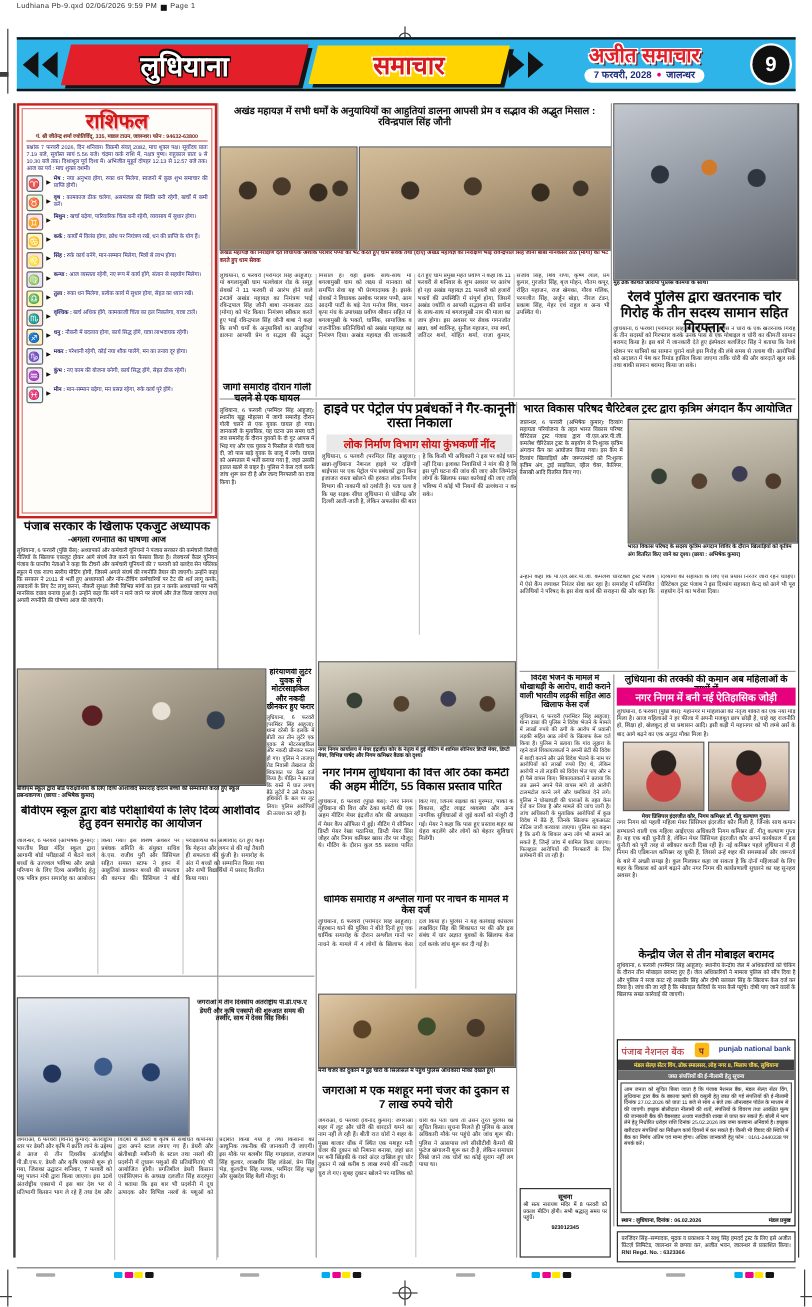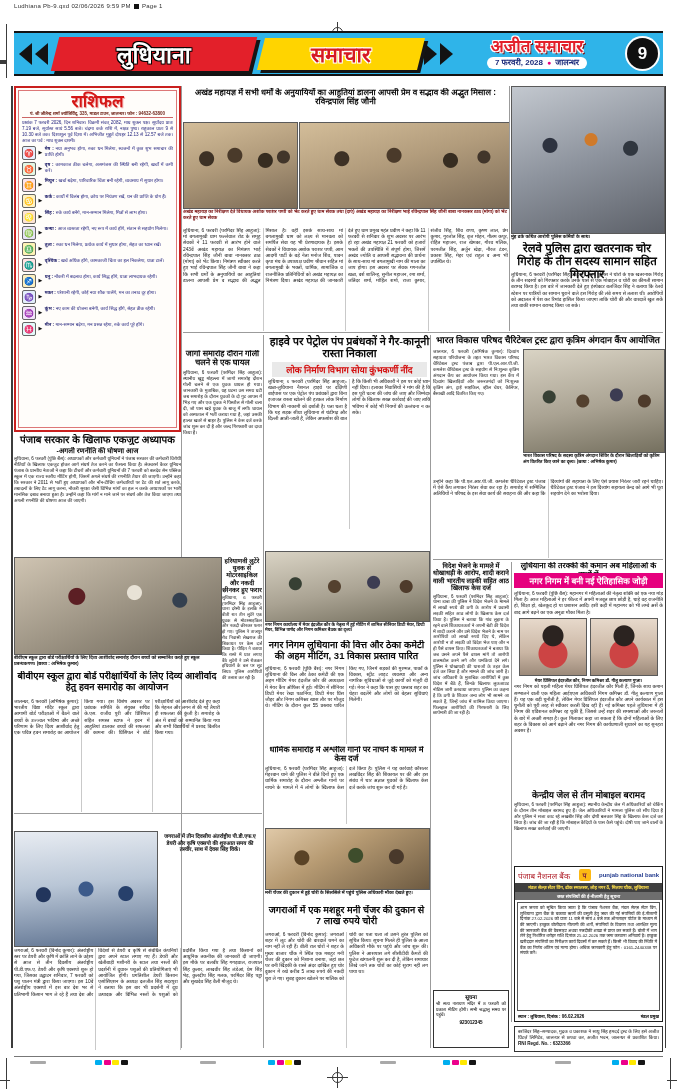--- a/index.html
+++ b/index.html
@@ -226,21 +226,21 @@
 
   <div class="ph ph-cool" style="left:511px;top:86px;width:152px;height:146px;"></div>
   <div class="abs cap" style="left:511px;top:234px;width:152px;height:7px;">मुंह ढके कथित आरोपी पुलिस कर्मियों के साथ।</div>
   <div class="abs hl" style="left:511px;top:242px;width:152px;font-size:11.5px;">रेलवे पुलिस द्वारा खतरनाक चोर गिरोह के तीन सदस्य सामान सहित गिरफ्तार</div>
   <div class="abs body-t" style="left:511px;top:272px;width:152px;height:59px;">लुधियाना, 6 फरवरी (परमिंदर सिंह आहूजा): रेलवे पुलिस ने चोरों के एक खतरनाक गिरोह के तीन सदस्यों को गिरफ्तार करके उनके पास से एक मोबाइल व चोरी का कीमती सामान बरामद किया है। इस बारे में जानकारी देते हुए इंस्पेक्टर बलजिंदर सिंह ने बताया कि रेलवे स्टेशन पर यात्रियों का सामान चुराने वाले इस गिरोह की लंबे समय से तलाश थी। आरोपियों को अदालत में पेश कर रिमांड हासिल किया जाएगा ताकि चोरी की और वारदातें खुल सकें तथा बाकी सामान बरामद किया जा सके।</div>
 
   <div class="hline" style="left:183px;top:332px;width:480px;"></div>
   <div class="vline" style="left:181px;top:86px;height:962px;"></div>
   <div class="vline" style="left:509px;top:86px;height:245px;"></div>
 
-  <div class="abs" style="left:183px;top:350px;width:79px;height:233px;">
+  <div class="abs" style="left:183px;top:319px;width:79px;height:233px;">
     <div class="hl" style="font-size:8px;margin-bottom:2px;">जागो समारोह दौरान गोली चलने से एक घायल</div>
     <div class="body-t" style="font-size:4.6px;">लुधियाना, 6 फरवरी (परमिंदर सिंह आहूजा): स्थानीय खुड्ड मोहल्ला में जागो समारोह दौरान गोली चलने से एक युवक घायल हो गया। जानकारी के मुताबिक, यह घटना उस समय घटी जब समारोह के दौरान युवकों के दो गुट आपस में भिड़ गए और एक युवक ने पिस्तौल से गोली चला दी, जो पास खड़े युवक के बाजू में लगी। घायल को अस्पताल में भर्ती कराया गया है, जहां उसकी हालत खतरे से बाहर है। पुलिस ने केस दर्ज करके जांच शुरू कर दी है और जल्द गिरफ्तारी का दावा किया है।</div>
   </div>
 
   <div class="abs" style="left:268px;top:335px;width:163px;height:214px;font-family:Liberation Serif, serif;">
     <div class="hl" style="font-size:11px;">हाइवे पर पेट्रोल पंप प्रबंधकों ने गैर-कानूनी रास्ता निकाला</div>
     <div class="red-sub" style="font-size:9px;margin:2px 4px;padding:1px 0;">लोक निर्माण विभाग सोया कुंभकर्णी नींद</div>
     <div class="body-t cols2" style="height:150px;">लुधियाना, 6 फरवरी (परमिंदर सिंह आहूजा): खन्ना-लुधियाना नैशनल हाइवे पर दक्षिणी बाईपास पर एक पेट्रोल पंप प्रबंधकों द्वारा बिना इजाजत रास्ता खोलने की हरकत लोक निर्माण विभाग की नाकामी को दर्शाती है। पता चला है कि यह सड़क सीधा लुधियाना से चंडीगढ़ और दिल्ली आती-जाती है, लेकिन अफसोस की बात है कि किसी भी अधिकारी ने इस पर कोई ध्यान नहीं दिया। इलाका निवासियों ने मांग की है कि इस पूरी घटना की जांच की जाए और जिम्मेदार लोगों के खिलाफ सख्त कार्रवाई की जाए ताकि भविष्य में कोई भी नियमों की उल्लंघना न कर सके।</div>
   </div>
 
@@ -263,21 +263,21 @@
   <div class="abs hl" style="left:14px;top:671px;width:206px;font-size:9.5px;">बीवीएम स्कूल द्वारा बोर्ड परीक्षार्थियों के लिए दिव्य आशीर्वाद हेतु हवन समारोह का आयोजन</div>
   <div class="abs body-t cols3" style="left:14px;top:699px;width:206px;height:113px;">जालन्धर, 6 फरवरी (अभिषेक कुमार): भारतीय विद्या मंदिर स्कूल द्वारा आगामी बोर्ड परीक्षाओं में बैठने वाले बच्चों के उज्ज्वल भविष्य और अच्छे परिणाम के लिए दिव्य आशीर्वाद हेतु एक पवित्र हवन समारोह का आयोजन किया गया। इस विशेष अवसर पर प्रबंधक समिति के संयुक्त सचिव के.एस. राजीव पुरी और प्रिंसिपल सहित समस्त स्टाफ ने हवन में आहुतियां डालकर बच्चों की सफलता की कामना की। प्रिंसिपल ने बोर्ड परीक्षार्थियों को आशीर्वाद देते हुए कहा कि मेहनत और लगन से की गई तैयारी ही सफलता की कुंजी है। समारोह के अंत में बच्चों को सम्मानित किया गया और सभी विद्यार्थियों में प्रसाद वितरित किया गया।</div>
 
   <div class="abs" style="left:222px;top:557px;width:40px;height:255px;">
     <div class="hl" style="font-size:6.4px;margin-bottom:2px;">हरियाणवी लुटेरे युवक से मोटरसाइकिल और नकदी छीनकर हुए फरार</div>
     <div class="body-t" style="font-size:4.4px;">लुधियाना, 6 फरवरी (परमिंदर सिंह आहूजा): थाना दरेसी के इलाके में बीती रात तीन लुटेरे एक युवक से मोटरसाइकिल और नकदी छीनकर फरार हो गए। पुलिस ने ताजपुर रोड निवासी लेखराज की शिकायत पर केस दर्ज किया है। पीड़ित ने बताया कि रास्ते में घात लगाए बैठे लुटेरों ने उसे रोककर हथियारों के बल पर लूट लिया। पुलिस आरोपियों की तलाश कर रही है।</div>
   </div>
 
   <div class="ph ph-hall" style="left:265px;top:551px;width:163px;height:69px;"></div>
   <div class="abs cap" style="left:265px;top:622px;width:163px;height:16px;font-size:4.5px;">नगर निगम कार्यालय में मेयर इंद्रजीत कौर के नेतृत्व में हुई मीटिंग में शामिल सीनियर डिप्टी मेयर, डिप्टी मेयर, विभिन्न पार्षद और निगम कमिश्नर बैठक का दृश्य।</div>
-  <div class="abs hl" style="left:265px;top:640px;width:163px;font-size:9.5px;">नगर निगम लुधियाना की वित्त और ठेका कमेटी की अहम मीटिंग, 31 विकास प्रस्ताव पारित</div>
+  <div class="abs hl" style="left:265px;top:640px;width:163px;font-size:9.5px;">नगर निगम लुधियाना की वित्त और ठेका कमेटी की अहम मीटिंग, 55 विकास प्रस्ताव पारित</div>
   <div class="abs body-t cols2" style="left:265px;top:666px;width:163px;height:78px;">लुधियाना, 6 फरवरी (पुंछि बैंस): नगर निगम लुधियाना की वित्त और ठेका कमेटी की एक अहम मीटिंग मेयर इंद्रजीत कौर की अध्यक्षता में मेयर कैंप ऑफिस में हुई। मीटिंग में सीनियर डिप्टी मेयर रेखा पठानिया, डिप्टी मेयर प्रिंस जौहर और निगम कमिश्नर खास तौर पर मौजूद थे। मीटिंग के दौरान कुल 55 प्रस्ताव पारित किए गए, जिनमें सड़कों की मुरम्मत, पार्कों के विकास, स्ट्रीट लाइट व्यवस्था और अन्य नागरिक सुविधाओं से जुड़े कार्यों को मंजूरी दी गई। मेयर ने कहा कि पास हुए प्रस्ताव शहर का चेहरा बदलेंगे और लोगों को बेहतर सुविधाएं मिलेंगी।</div>
 
   <div class="abs hl" style="left:265px;top:746px;width:163px;font-size:8px;">धार्मिक समारोह में अश्लील गानों पर नाचने के मामले में केस दर्ज</div>
   <div class="abs body-t cols2" style="left:265px;top:766px;width:163px;height:58px;">लुधियाना, 6 फरवरी (परमिंदर सिंह आहूजा): मेहरबान थाने की पुलिस ने बीते दिनों हुए एक धार्मिक समारोह के दौरान अश्लील गानों पर नाचने के मामले में 4 लोगों के खिलाफ केस दर्ज किया है। पुलिस ने यह कार्रवाई कौंसलर लखविंदर सिंह की शिकायत पर की और इस संबंध में चार अज्ञात युवकों के खिलाफ केस दर्ज करके जांच शुरू कर दी गई है।</div>
 
   <div class="ph ph-shop" style="left:265px;top:828px;width:163px;height:60px;"></div>
   <div class="abs cap" style="left:265px;top:890px;width:163px;height:13px;">मनी चेंजर की दुकान में हुई चोरी के सिलसिले में पहुंचे पुलिस अधिकारी मौका देखते हुए।</div>
   <div class="abs hl" style="left:265px;top:905px;width:163px;font-size:9.5px;">जगराओं में एक मशहूर मनी चेंजर की दुकान से 7 लाख रुपये चोरी</div>
   <div class="abs body-t cols2" style="left:265px;top:932px;width:163px;height:116px;">जगराओं, 6 फरवरी (विनोद कुमार): जगराओं शहर में लूट और चोरी की वारदातें थमने का नाम नहीं ले रही हैं। बीती रात चोरों ने शहर के मुख्य बाजार चौंक में स्थित एक मशहूर मनी चेंजर की दुकान को निशाना बनाया, जहां छत पर बनी खिड़की के रास्ते अंदर दाखिल हुए चोर दुकान में रखे करीब 5 लाख रुपये की नकदी चुरा ले गए। सुबह दुकान खोलने पर मालिक को चोरी का पता चला तो उसने तुरंत पुलिस को सूचित किया। सूचना मिलते ही पुलिस के आला अधिकारी मौके पर पहुंचे और जांच शुरू की। पुलिस ने आसपास लगे सीसीटीवी कैमरों की फुटेज खंगालनी शुरू कर दी है, लेकिन समाचार लिखे जाने तक चोरों का कोई सुराग नहीं लग पाया था।</div>
 

